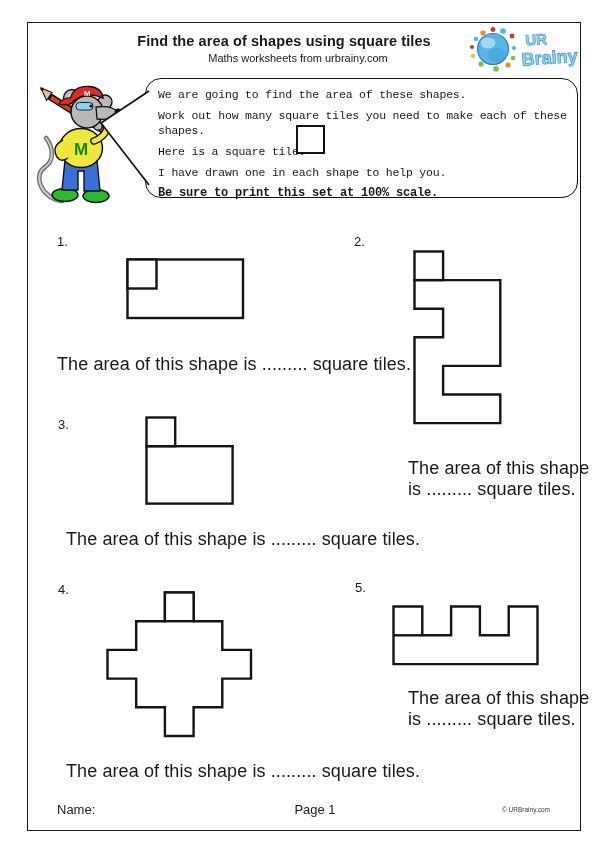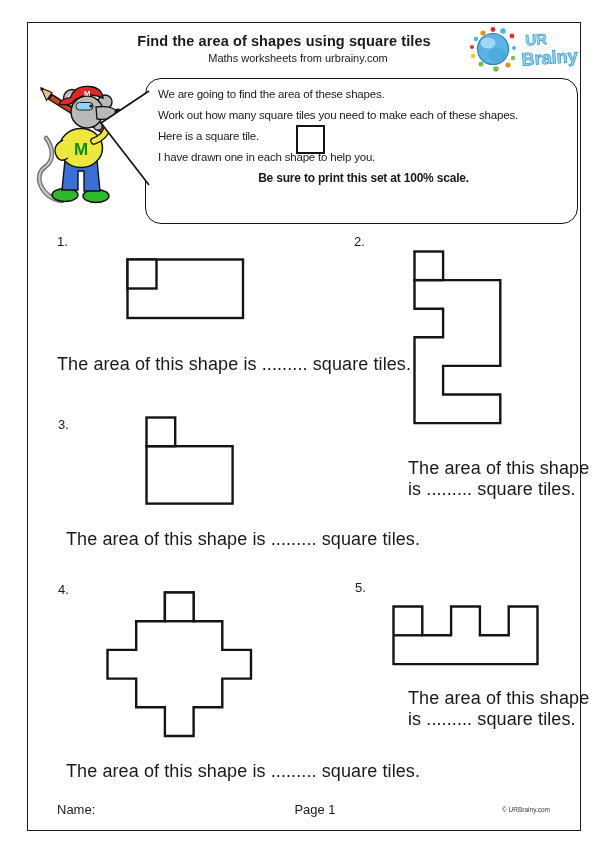--- a/index.html
+++ b/index.html
@@ -9,23 +9,23 @@
   .page-border { position:absolute; left:27px; top:22px; width:554px; height:809px; border:1.5px solid #1c1c1c; background:#fff; }
 
   .header-block { position:absolute; left:27px; top:33px; width:554px; text-align:center; padding-right:40px; }
   .title { font-size:14.5px; font-weight:600; letter-spacing:.1px; }
   .subtitle { font-size:11px; margin-top:3px;padding-left:28px; }
 
   .logo { position:absolute; left:466px; top:26px; width:114px; height:48px; }
 
   .mascot { position:absolute; left:32px; top:83px; width:99px; height:122px; }
 
-  .bubble { position:absolute; left:145px; top:78px; width:433px; height:146px; border:1.6px solid #141414; border-radius:16px; background:#fff; padding:8px 8px 4px 12px; }
+  .bubble { position:absolute; left:145px; top:78px; width:433px; height:120px; border:1.6px solid #141414; border-radius:16px; background:#fff; padding:8px 8px 4px 12px;font-family:Liberation Mono, monospace; }
   .bubble p { font-size:11.5px; line-height:15px; letter-spacing:-.2px; margin:0 0 6px 0; }
-  .bubble p.bold { font-weight:bold; font-size:12px;text-align:center; }
+  .bubble p.bold { font-weight:bold; font-size:12px; }
   .bubble-tail { position:absolute; left:95px; top:84px; width:56px; height:108px; z-index:3; }
   .sample-tile { position:absolute; left:150px; top:46px; width:29px; height:29px; border:2.2px solid #141414; background:#fff; }
 
   .qnum { position:absolute; font-size:13px; }
   .caption { position:absolute; font-size:18px; letter-spacing:.1px; }
   .shape-svg { position:absolute; }
   .shape-svg path, .shape-svg rect, .shape-svg line { fill:#fff; stroke:#141414; stroke-width:2.4; stroke-linejoin:miter; }
   .shape-svg line { fill:none; }
 
   .footer-name { position:absolute; left:57px; top:802px; font-size:13px; }

